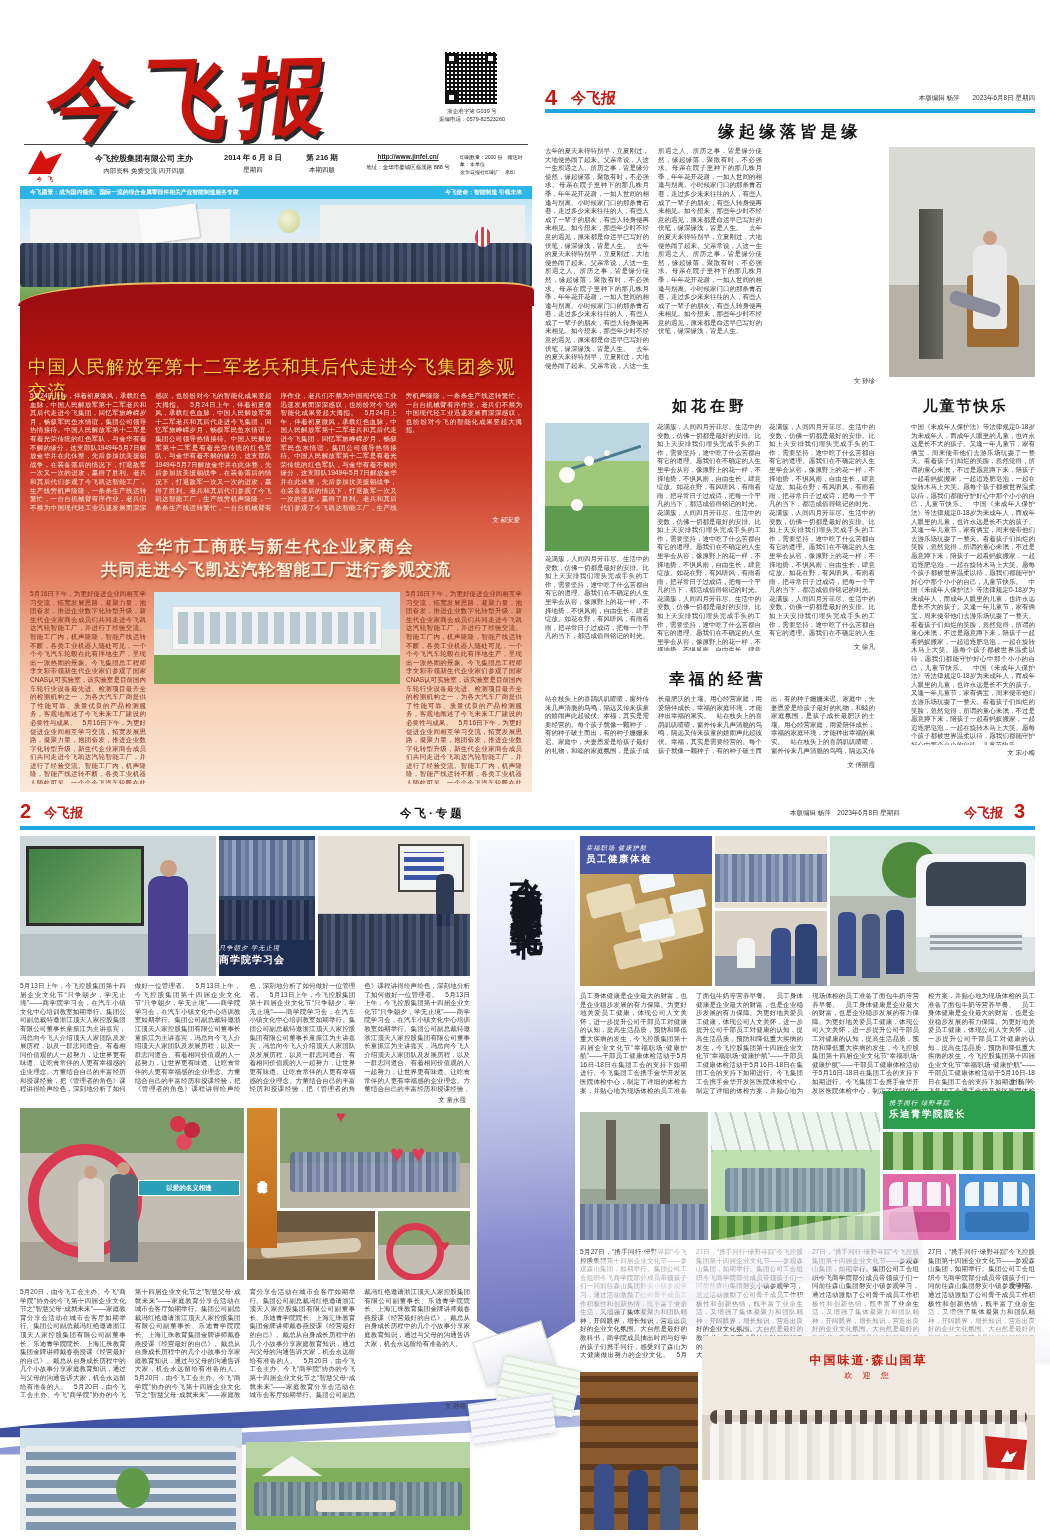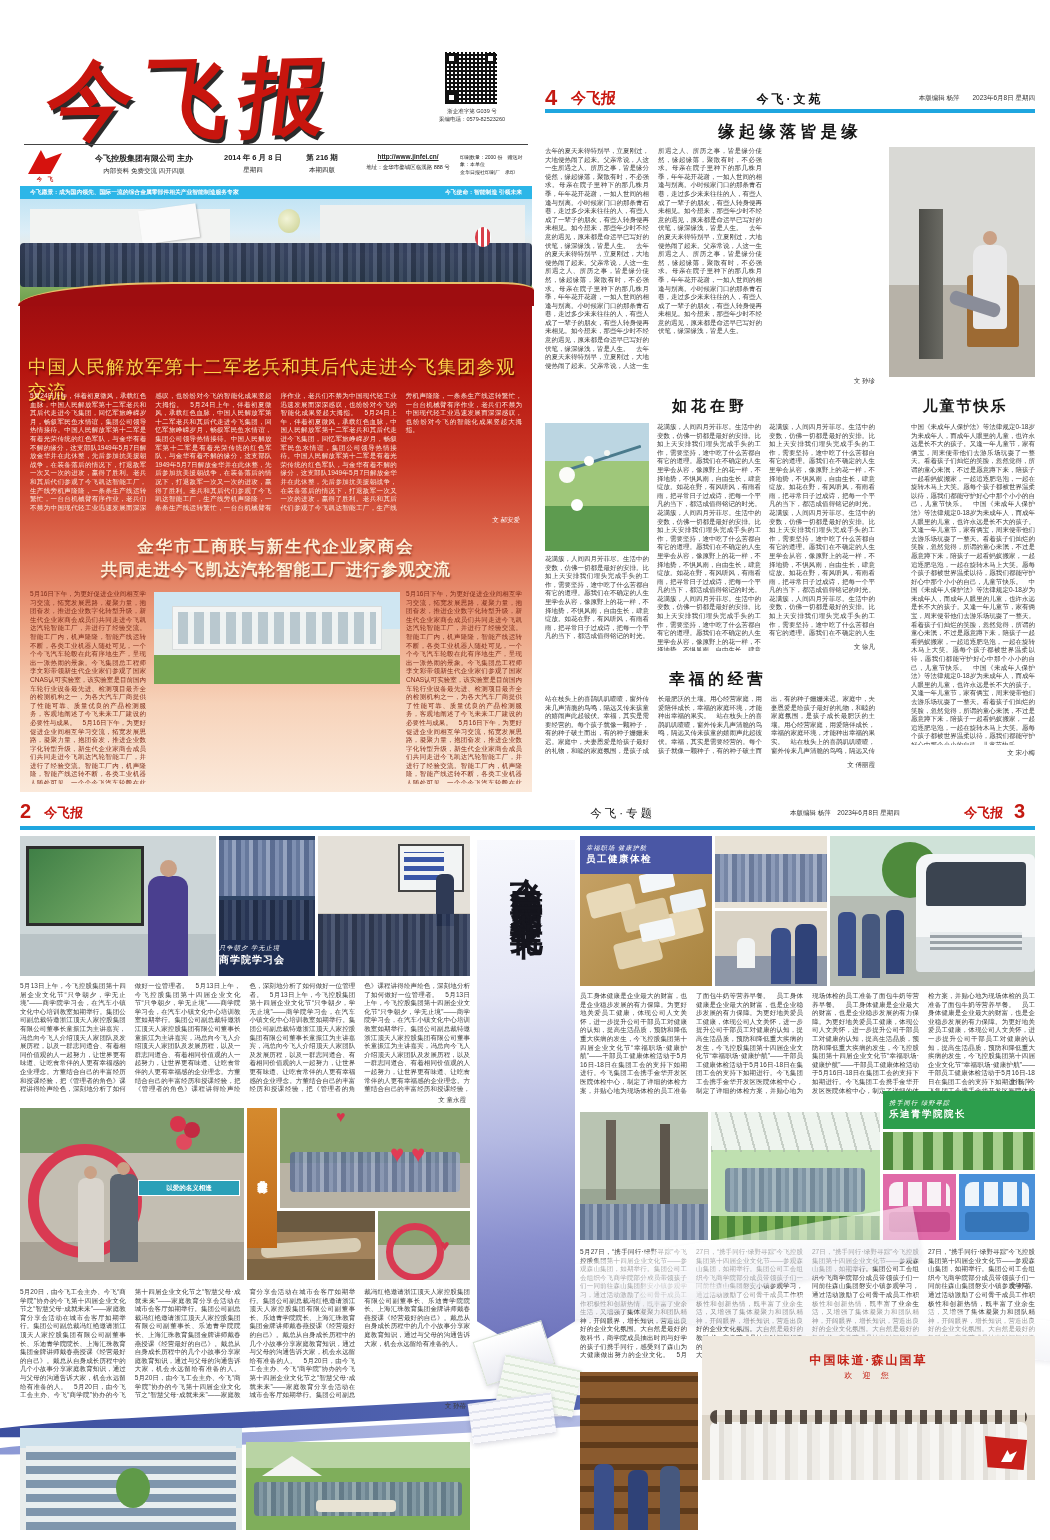--- a/index.html
+++ b/index.html
@@ -97,21 +97,20 @@
       <div class="abs" style="left:18px;top:14px;width:210px;height:44px;background:#f4f5f4;box-shadow:inset 0 0 0 1px #d8dcdc"></div>
       <div class="abs" style="left:24px;top:20px;width:198px;height:32px;background:repeating-linear-gradient(90deg,#b9c8cf 0 10px,#eef2f2 10px 16px)"></div>
     </div>
 
   </div>
 </section>
 
 <section class="abs" style="left:545px;top:85px;width:490px;height:695px">
   <div class="abs" style="left:0;top:0;font-size:22px;font-weight:bold;color:#c41a12">4</div>
   <div class="cal" style="left:26px;top:4px;font-size:15px">今飞报</div>
-  <div class="abs" style="left:0;top:6px;width:490px;text-align:center;font-size:12px;font-weight:bold;letter-spacing:3px;color:#111">今飞·文苑</div>
   <div class="abs" style="right:0;top:9px;font-size:6.5px;color:#333">本版编辑 杨萍　　2023年6月8日 星期四</div>
   <div class="abs" style="left:0;top:24px;width:490px;height:3.5px;background:#1fa6df"></div>
 
   <div class="title" style="left:0;top:36px;width:490px;font-size:16.5px;letter-spacing:4px">缘起缘落皆是缘</div>
   <div class="bodytxt cols3" style="left:0;top:62px;width:330px;height:226px">去年的夏天来得特别早，立夏刚过，大地便热闹了起来。父亲常说，人这一生所遇之人、所历之事，皆是缘分使然，缘起缘落，聚散有时，不必强求。母亲在院子里种下的那几株月季，年年花开花谢，一如人世间的相逢与别离。小时候家门口的那条青石巷，走过多少来来往往的人，有些人成了一辈子的朋友，有些人转身便再未相见。如今想来，那些年少时不经意的遇见，原来都是命运早已写好的伏笔，缘深缘浅，皆是人生。　去年的夏天来得特别早，立夏刚过，大地便热闹了起来。父亲常说，人这一生所遇之人、所历之事，皆是缘分使然，缘起缘落，聚散有时，不必强求。母亲在院子里种下的那几株月季，年年花开花谢，一如人世间的相逢与别离。小时候家门口的那条青石巷，走过多少来来往往的人，有些人成了一辈子的朋友，有些人转身便再未相见。如今想来，那些年少时不经意的遇见，原来都是命运早已写好的伏笔，缘深缘浅，皆是人生。　去年的夏天来得特别早，立夏刚过，大地便热闹了起来。父亲常说，人这一生所遇之人、所历之事，皆是缘分使然，缘起缘落，聚散有时，不必强求。母亲在院子里种下的那几株月季，年年花开花谢，一如人世间的相逢与别离。小时候家门口的那条青石巷，走过多少来来往往的人，有些人成了一辈子的朋友，有些人转身便再未相见。如今想来，那些年少时不经意的遇见，原来都是命运早已写好的伏笔，缘深缘浅，皆是人生。　去年的夏天来得特别早，立夏刚过，大地便热闹了起来。父亲常说，人这一生所遇之人、所历之事，皆是缘分使然，缘起缘落，聚散有时，不必强求。母亲在院子里种下的那几株月季，年年花开花谢，一如人世间的相逢与别离。小时候家门口的那条青石巷，走过多少来来往往的人，有些人成了一辈子的朋友，有些人转身便再未相见。如今想来，那些年少时不经意的遇见，原来都是命运早已写好的伏笔，缘深缘浅，皆是人生。</div>
   <div class="byline" style="left:230px;top:292px;width:100px">文 孙珍</div>
 
   <div class="ph" style="left:344px;top:62px;width:146px;height:230px;background:linear-gradient(180deg,#d9d9d5 0 60%,#b7b2a8 60% 100%)">
     <div class="abs" style="left:30px;top:62px;width:24px;height:150px;background:linear-gradient(90deg,#4e4e49,#6a6a63)"></div>
     <div class="abs" style="left:78px;top:128px;width:52px;height:72px;background:#9d6a33;border-radius:4px 10px 2px 2px"></div>
@@ -135,21 +134,21 @@
   <div class="byline" style="left:366px;top:664px;width:124px">文 宋小梅</div>
 
   <div class="title" style="left:8px;top:584px;width:330px;font-size:15.5px;letter-spacing:4px">幸福的经营</div>
   <div class="bodytxt cols3" style="left:0;top:610px;width:330px;height:62px">站在枝头上的喜鹊叽叽喳喳，窗外传来几声清脆的鸟鸣，隔远又传来孩童的嬉闹声此起彼伏。幸福，其实是需要经营的。每个孩子就像一颗种子，有的种子破土而出，有的种子姗姗来迟。家庭中，夫妻恩爱是给孩子最好的礼物，和睦的家庭氛围，是孩子成长最肥沃的土壤。用心经营家庭，用爱陪伴成长，幸福的家庭环境，才能种出幸福的果实。　站在枝头上的喜鹊叽叽喳喳，窗外传来几声清脆的鸟鸣，隔远又传来孩童的嬉闹声此起彼伏。幸福，其实是需要经营的。每个孩子就像一颗种子，有的种子破土而出，有的种子姗姗来迟。家庭中，夫妻恩爱是给孩子最好的礼物，和睦的家庭氛围，是孩子成长最肥沃的土壤。用心经营家庭，用爱陪伴成长，幸福的家庭环境，才能种出幸福的果实。　站在枝头上的喜鹊叽叽喳喳，窗外传来几声清脆的鸟鸣，隔远又传来孩童的嬉闹声此起彼伏。幸福，其实是需要经营的。每个孩子就像一颗种子，有的种子破土而出，有的种子姗姗来迟。家庭中，夫妻恩爱是给孩子最好的礼物，和睦的家庭氛围，是孩子成长最肥沃的土壤。用心经营家庭，用爱陪伴成长，幸福的家庭环境，才能种出幸福的果实。</div>
   <div class="byline" style="left:230px;top:676px;width:100px">文 傅丽霞</div>
 </section>
 
 <div class="abs" style="left:0;top:800px;width:1050px;height:32px">
   <div class="abs" style="left:20px;top:0;font-size:20px;font-weight:bold;color:#c41a12">2</div>
   <div class="cal" style="left:44px;top:4px;font-size:13px">今飞报</div>
-  <div class="abs" style="left:400px;top:6px;width:255px;text-align:right;font-size:11.5px;font-weight:normal;letter-spacing:3px;color:#111">今飞·专题</div>
+  <div class="abs" style="left:400px;top:6px;width:255px;text-align:left;font-size:11.5px;font-weight:bold;letter-spacing:3px;color:#111">今飞·专题</div>
   <div class="abs" style="left:790px;top:9px;font-size:6.5px;color:#333">本版编辑 杨萍　2023年6月8日 星期四</div>
   <div class="cal" style="left:964px;top:4px;font-size:13px">今飞报</div>
   <div class="abs" style="left:1014px;top:0;font-size:20px;font-weight:bold;color:#c41a12">3</div>
   <div class="abs" style="left:20px;top:26px;width:1015px;height:3.5px;background:#1fa6df"></div>
 </div>
 
 <div class="abs" style="left:-30px;top:1408px;width:700px;height:16px;background:linear-gradient(90deg,#3b4e9e,#5a6cb8);border-radius:50%/100%;transform:rotate(-3deg)"></div>
 <div class="abs" style="left:-30px;top:1428px;width:720px;height:12px;background:linear-gradient(90deg,#8a97d4,#b9c1e6);border-radius:50%/100%;transform:rotate(-3deg)"></div>
 
 <section class="abs" style="left:20px;top:836px;width:450px;height:694px">

